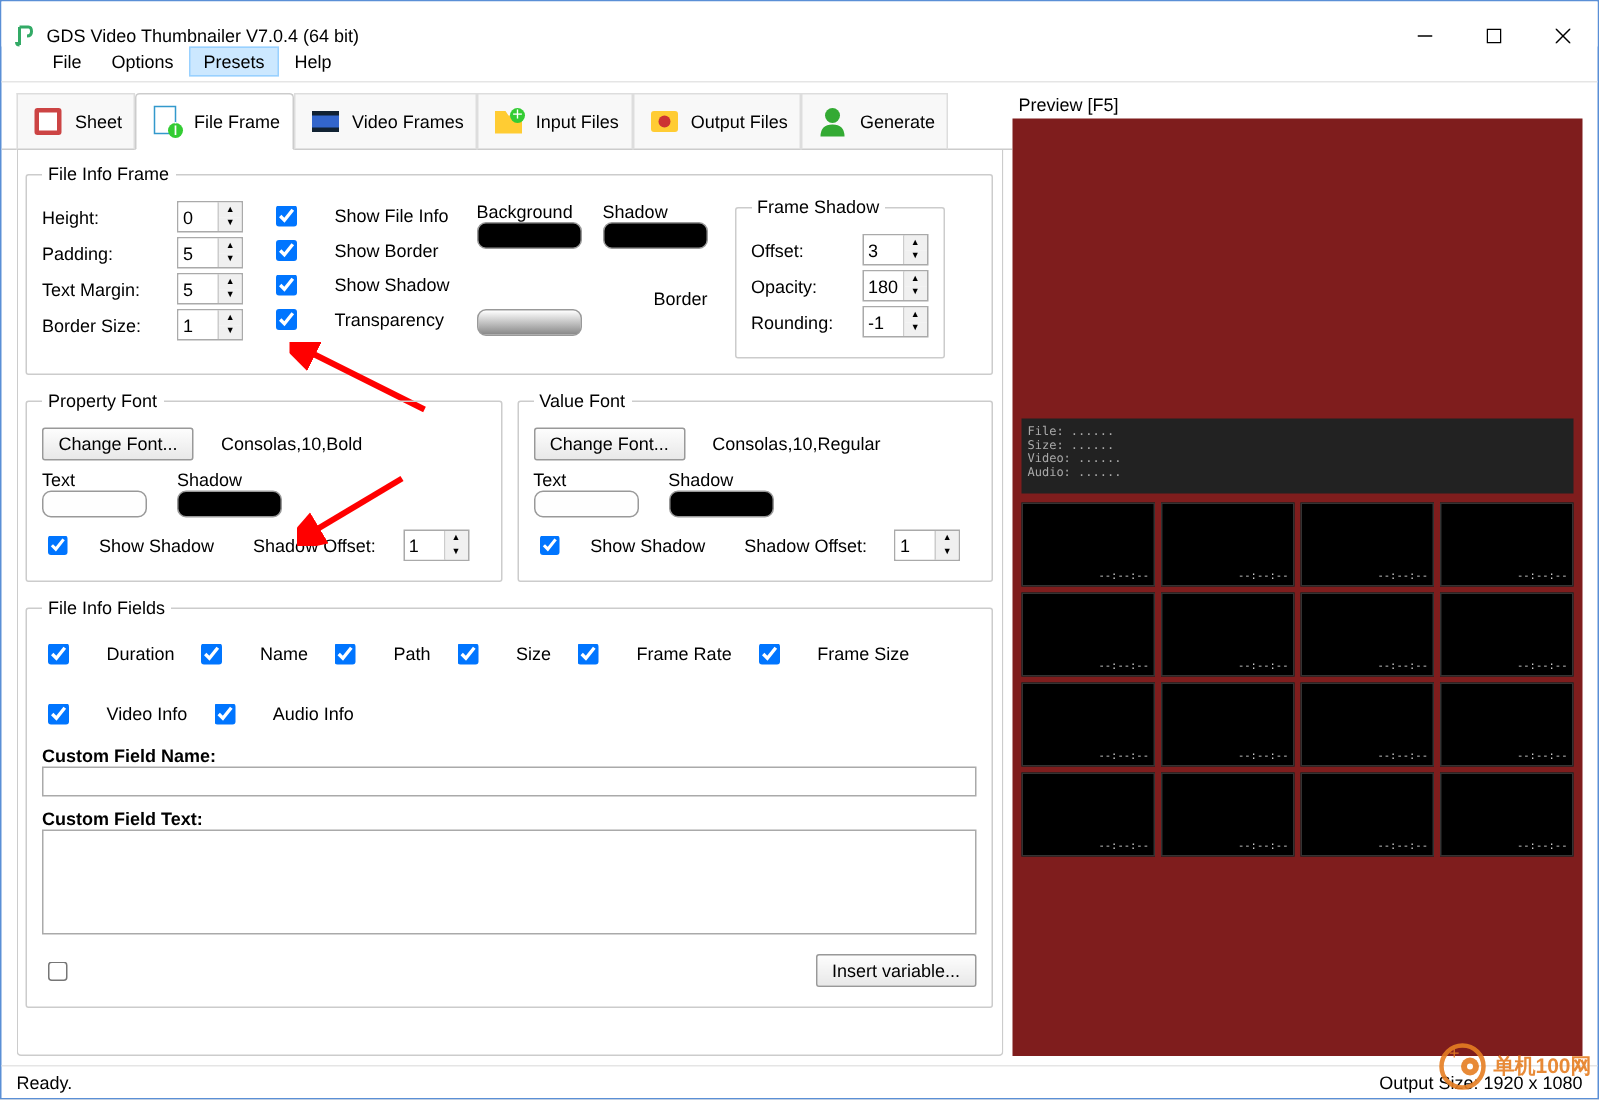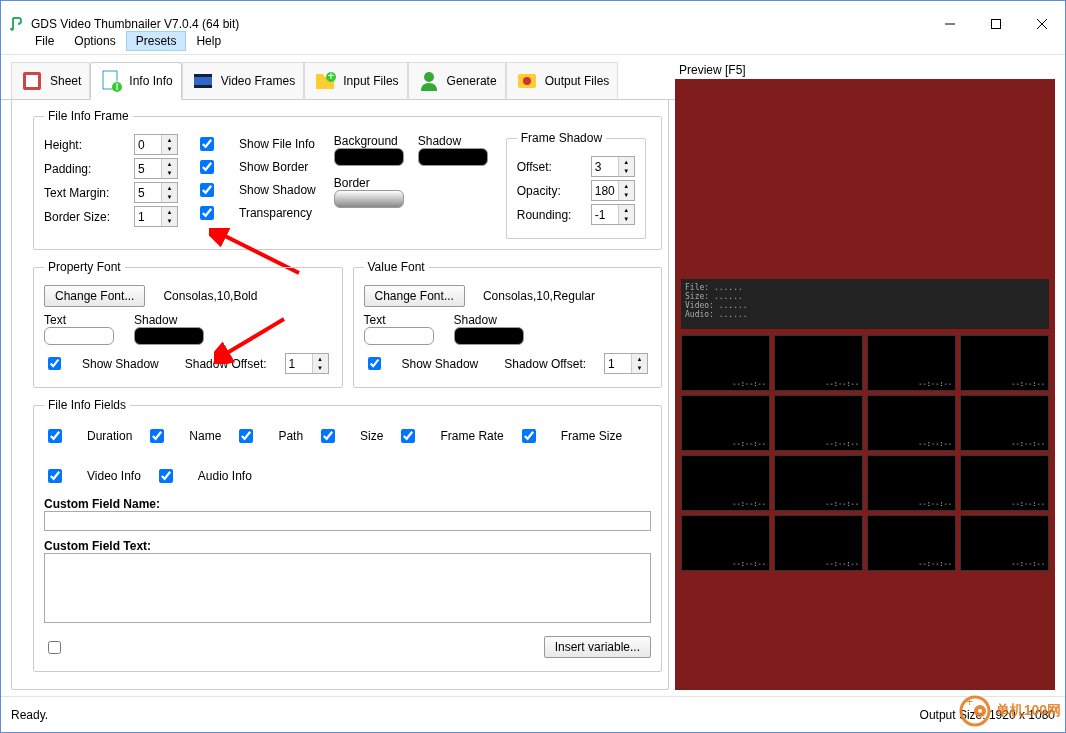--- a/index.html
+++ b/index.html
@@ -13,21 +13,21 @@
 .win-btn { width: 46px; display: flex; align-items: center; justify-content: center; }
 
 .menubar { height: 24px; display: flex; align-items: flex-start; border-bottom: 1px solid #e5e5e5; padding: 0 24px; }
 .menu-item { padding: 3px 10px; }
 .menu-item.active { background: #cce8ff; border: 1px solid #99d1ff; padding: 2px 9px; }
 
 .toolbar-tabs { display: flex; padding: 6px 10px 0 10px; gap: 0; border-bottom: 1px solid #ccc; margin-bottom: -1px; }
 .tab { display: flex; align-items: center; padding: 6px 8px; border: 1px solid transparent; gap: 6px; position: relative; top: 1px; background: #f8f8f8; border: 1px solid #ddd; border-bottom: 1px solid #ccc; }
 .tab.active { background: #fff; border: 1px solid #ccc; border-bottom: 1px solid #fff; border-radius: 3px 3px 0 0; }
 .tab-icon { width: 24px; height: 24px; display: inline-flex; align-items: center; justify-content: center; }
-.left-pane { flex: 1; padding: 10px 6px 10px 21px; overflow: auto; border: 1px solid #ccc; border-top: none; margin: 0 6px 6px 10px; border-radius: 0 0 3px 3px; }
+.left-pane { flex: 1; padding: 10px 6px 10px 5px; overflow: auto; border: 1px solid #ccc; border-top: none; margin: 0 6px 6px 10px; border-radius: 0 0 3px 3px; }
 .right-pane { width: 390px; padding: 6px 10px 6px 0; display: flex; flex-direction: column; }
 
 fieldset { border: 1px solid #ccc; border-radius: 2px; margin: 0 0 10px 0; padding: 8px 10px 10px 10px; }
 legend { padding: 0 4px; }
 .twocol { display: flex; gap: 10px; }
 .twocol > fieldset { flex: 1; }
 
 .row { display: flex; align-items: center; gap: 18px; margin: 3px 0; }
 label.field { width: 72px; display: inline-block; }
 .spinbox { display: inline-flex; align-items: stretch; border: 1px solid #aaa; height: 21px; }
@@ -44,21 +44,21 @@
 input.text { border: 1px solid #aaa; padding: 2px 4px; width: 100%; }
 textarea.text { border: 1px solid #aaa; padding: 2px 4px; width: 100%; height: 70px; resize: none; }
 
 .preview-label { padding: 2px 4px; }
 .preview-area { flex: 1; background: #7f1d1d; position: relative; overflow: hidden; }
 .preview-info { position: absolute; top: 200px; left: 6px; right: 6px; height: 50px; background: #222; color: #aaa; font-family: monospace; font-size: 8px; padding: 4px; white-space: pre; overflow: hidden; }
 .preview-grid { position: absolute; top: 256px; left: 6px; right: 6px; display: grid; grid-template-columns: repeat(4, 1fr); grid-auto-rows: 56px; gap: 4px; }
 .preview-cell { background: #000; border: 1px solid #333; position: relative; }
 .preview-cell::after { content: "--:--:--"; position: absolute; right: 3px; bottom: 2px; color: #ccc; font-size: 7px; font-family: monospace; }
 
-.statusbar { height: 36px; display: flex; align-items: center; padding: 0 10px; border-top: 1px solid #e5e5e5; }
+.statusbar { height: 22px; display: flex; align-items: center; padding: 0 10px; border-top: 1px solid #e5e5e5; }
 .statusbar .spacer { flex: 1; }
 
 .arrow-annot { position: absolute; pointer-events: none; }
 
 .watermark { position: absolute; right: 4px; bottom: 4px; opacity: 0.9; display: flex; align-items: center; gap: 4px; pointer-events: none; }
 </style>
 </head>
 <body>
 
 <div class="window">
@@ -112,21 +112,21 @@
           <span>Sheet</span>
         </div>
         <div class="tab active">
           <span class="tab-icon">
               <svg viewBox="0 0 24 24">
                 <rect x="4" y="2" width="14" height="18" fill="#fff" stroke="#39c"></rect>
                 <circle cx="18" cy="18" r="5" fill="#3c3"></circle>
                 <text x="18" y="21" font-size="8" text-anchor="middle" fill="#fff">i</text>
               </svg>
             </span>
-          <span>Info Info</span>
+          <span>File Frame</span>
         </div>
         <div class="tab">
           <span class="tab-icon">
               <svg viewBox="0 0 24 24">
                 <rect x="3" y="5" width="18" height="14" fill="#36c" rx="2"></rect>
                 <rect x="3" y="5" width="18" height="3" fill="#123"></rect>
                 <rect x="3" y="16" width="18" height="3" fill="#123"></rect>
               </svg>
             </span>
           <span>Video Frames</span>
@@ -137,34 +137,34 @@
                 <path d="M3 8 L3 20 L21 20 L21 8 L12 8 L10 5 L3 5 Z" fill="#fc3"></path>
                 <circle cx="18" cy="8" r="5" fill="#3c3"></circle>
                 <text x="18" y="11" font-size="9" text-anchor="middle" fill="#fff">+</text>
               </svg>
             </span>
           <span>Input Files</span>
         </div>
         <div class="tab">
           <span class="tab-icon">
               <svg viewBox="0 0 24 24">
+                <rect x="3" y="5" width="18" height="14" fill="#fc3" rx="2"></rect>
+                <circle cx="12" cy="12" r="4" fill="#c33"></circle>
+              </svg>
+            </span>
+          <span>Output Files</span>
+        </div>
+        <div class="tab">
+          <span class="tab-icon">
+              <svg viewBox="0 0 24 24">
                 <circle cx="12" cy="8" r="5" fill="#3a3"></circle>
                 <path d="M4 22 Q4 14 12 14 Q20 14 20 22 Z" fill="#3a3"></path>
               </svg>
             </span>
           <span>Generate</span>
-        </div>
-        <div class="tab">
-          <span class="tab-icon">
-              <svg viewBox="0 0 24 24">
-                <rect x="3" y="5" width="18" height="14" fill="#fc3" rx="2"></rect>
-                <circle cx="12" cy="12" r="4" fill="#c33"></circle>
-              </svg>
-            </span>
-          <span>Output Files</span>
         </div>
       </div>
 
       <div class="left-pane">
 
         <fieldset style="position:relative;">
           <legend>File Info Frame</legend>
           <div style="display:flex; gap:18px;">
             <div>
               <div class="row">
@@ -230,21 +230,21 @@
               <div class="row" style="gap:14px;">
                 <div>
                     <div>Background</div>
                     <div class="swatch black"></div>
                   </div>
                 <div>
                     <div>Shadow</div>
                     <div class="swatch black"></div>
                   </div>
               </div>
-              <div style="margin-top:10px;">
+              <div style="margin-top:26px;text-align:right;">
                   <div>Border</div>
                   <div class="swatch grad"></div>
                 </div>
             </div>
             <fieldset style="margin:0; flex:0 0 140px;">
               <legend>Frame Shadow</legend>
               <div class="row">
                   <label style="width:56px;">Offset:</label>
                 <span class="spinbox">
                     <input value="3" style="">

